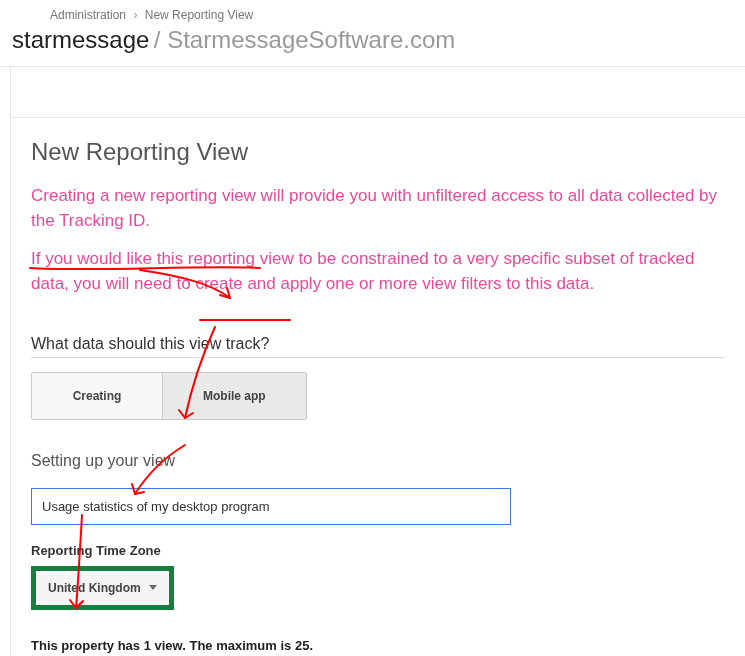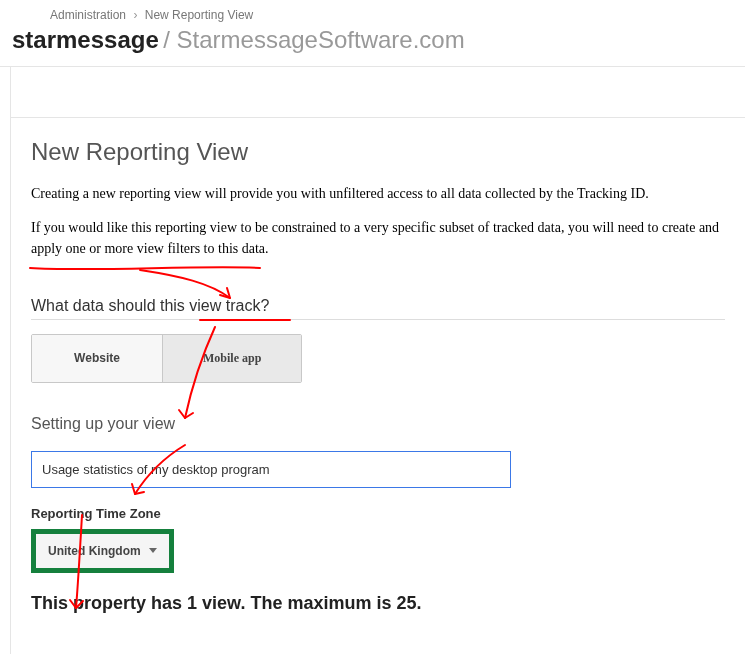--- a/index.html
+++ b/index.html
@@ -16,21 +16,21 @@
       color: #777;
     }
     .breadcrumb a { color: #777; }
     .breadcrumb .sep { margin: 0 4px; color: #999; }
     .header {
       padding: 0 12px 12px;
       border-bottom: 1px solid #e5e5e5;
     }
     .header-title {
       font-size: 24px;
-      font-weight: 700;
+      font-weight: 400;
       color: #222;
     }
     .header-sub {
       font-size: 24px;
       font-weight: 400;
       color: #999;
     }
     .content-wrap {
       border-left: 1px solid #e5e5e5;
       margin-left: 10px;
@@ -40,25 +40,24 @@
       border-top: 1px solid #e5e5e5;
       margin: 0 -20px 20px;
     }
     h1.section-h {
       font-size: 24px;
       font-weight: 400;
       color: #555;
       margin-bottom: 18px;
     }
     .desc {
-      font-size: 14px;
-      color: #000000;
+      font-size: 17px;
+      color: #ec4899;
       line-height: 1.45;
       margin-bottom: 14px;
-      font-family: Liberation Serif, serif;
     }
     .subhead {
       font-size: 16px;
       color: #333;
       margin-top: 24px;
       margin-bottom: 14px;
       border-bottom: 1px solid #ddd;
       padding-bottom: 4px;
       display: inline-block;
       width: 100%;
@@ -79,21 +78,21 @@
       font-size: 12px;
       font-weight: 700;
       color: #444;
       padding: 16px 40px;
       background: #f7f7f7;
       border: none;
       cursor: pointer;
       min-width: 130px;
       text-align: center;
     }
-    .toggle-btn + .toggle-btn { border-left: 1px solid #c8c8c8; font-family: Liberation Serif, serif; }
+    .toggle-btn + .toggle-btn { border-left: 1px solid #c8c8c8; }
     .toggle-btn.active {
       background: #e9e9e9;
     }
     .field-label {
       font-size: 13px;
       font-weight: 700;
       color: #333;
       margin-bottom: 8px;
       display: block;
     }
@@ -118,24 +117,24 @@
       background: #f5f5f5;
       cursor: pointer;
     }
     .caret {
       width: 0; height: 0;
       border-left: 4px solid transparent;
       border-right: 4px solid transparent;
       border-top: 5px solid #666;
     }
     .note-bold {
-      font-size: 18px;
+      font-size: 13px;
       font-weight: 700;
       color: #222;
-      margin-top: 20px;
+      margin-top: 28px;
     }
     .field-block { margin-top: 18px; }
     
     .anno { position: absolute; top: 0; left: 0; pointer-events: none; }
   </style>
 </head>
 <body>
 
 <div class="breadcrumb">
   <a href="#">Administration</a>
@@ -153,21 +152,21 @@
   <div class="divider-top"></div>
 
   <h1 class="section-h">New Reporting View</h1>
 
   <p class="desc">Creating a new reporting view will provide you with unfiltered access to all data collected by the Tracking ID.</p>
   <p class="desc">If you would like this reporting view to be constrained to a very specific subset of tracked data, you will need to create and apply one or more view filters to this data.</p>
 
   <div class="subhead">What data should this view track?</div>
 
   <div class="toggle-group">
-    <button class="toggle-btn">Website</button>
+    <button class="toggle-btn">Creating</button>
     <button class="toggle-btn active">Mobile app</button>
   </div>
 
   <div class="setting-head">Setting up your view</div>
 
   <div class="field-block">
     <input class="text-input" type="text" value="Usage statistics of my desktop program" style="">
   </div>
 
   <div class="field-block">

